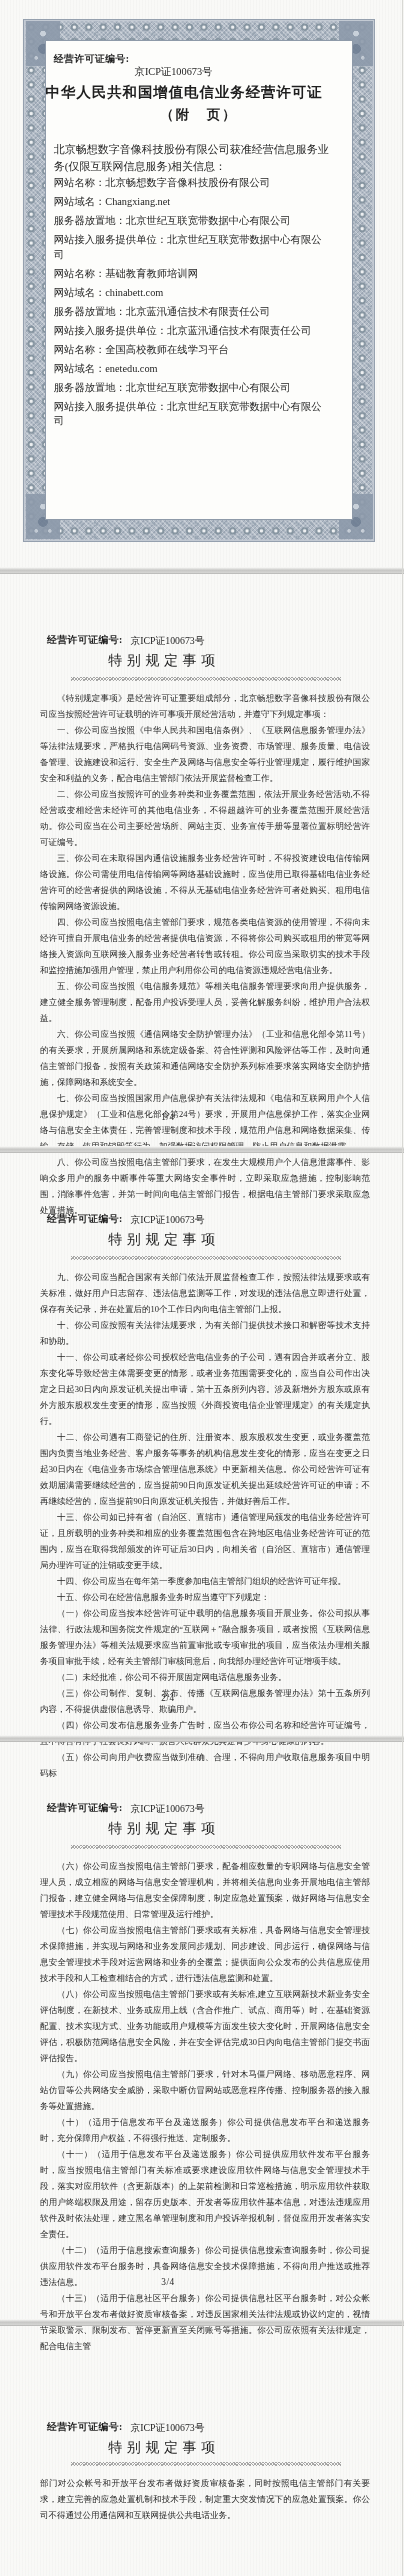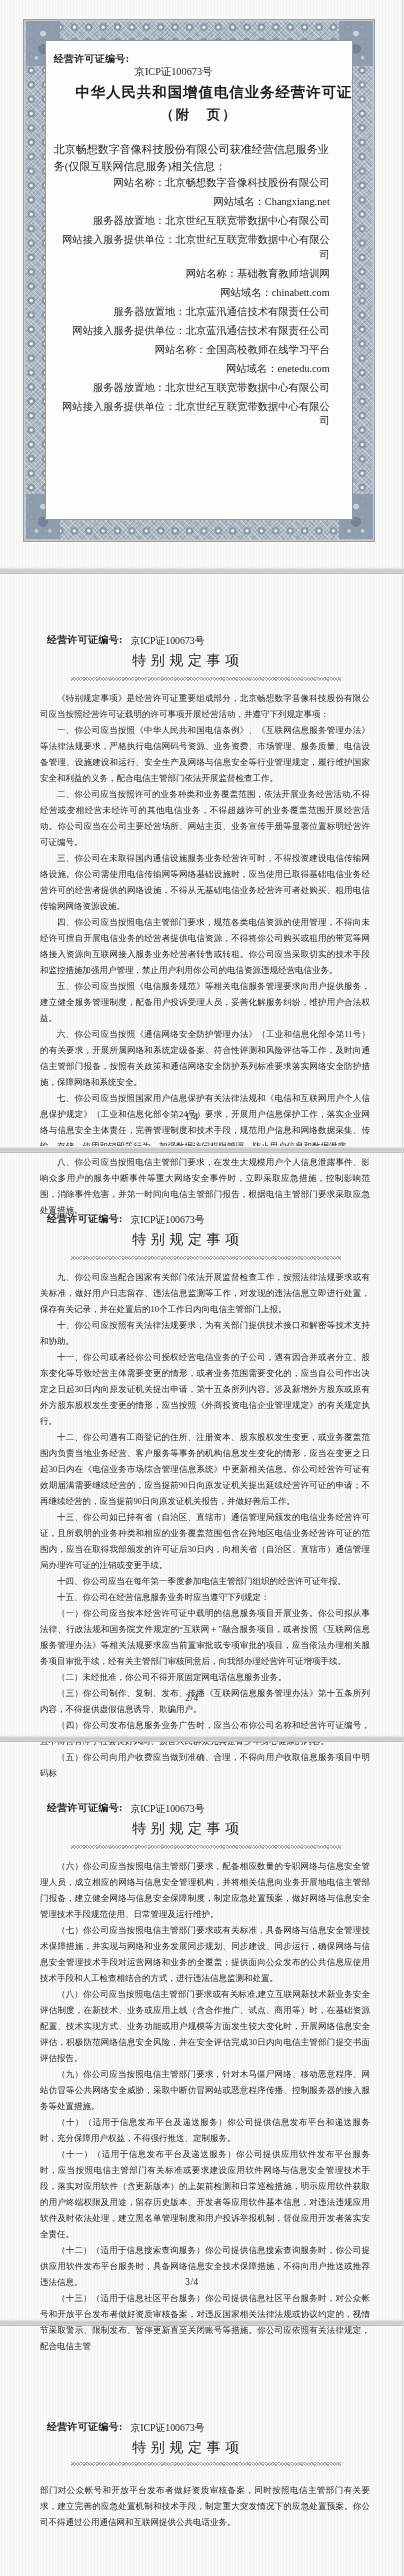--- a/index.html
+++ b/index.html
@@ -31,48 +31,48 @@
   .cc{position:absolute;width:34px;height:45px;background-color:#8d9aab;opacity:.9;
     background-image:
       radial-gradient(circle at 50% 28%, #ccd4dd 2.6px, transparent 3.1px),
       radial-gradient(circle at 50% 62%, #6e7e93 4.6px, transparent 5.2px),
       radial-gradient(circle at 30% 82%, #c4ccd6 1.5px, transparent 2.1px),
       radial-gradient(circle at 70% 82%, #c4ccd6 1.5px, transparent 2.1px);}
   .cc.tl{left:1.5px;top:1.5px}.cc.tr{right:1.5px;top:1.5px}.cc.bl{left:1.5px;bottom:1.5px}.cc.br{right:1.5px;bottom:1.5px}
   .cert-inner{position:absolute;inset:20.6px;background:#fdfdfb;border:0.5px solid #8e9aa9;}
   .cert-no-label{position:absolute;left:8.2px;top:12.4px;font-size:9.8px;font-weight:bold;letter-spacing:0.5px;}
   .cert-no-value{position:absolute;left:89px;top:24px;font-size:10.3px;}
-  .cert-title{position:absolute;left:0;right:0;top:42px;text-align:right;font-size:14.4px;font-weight:bold;letter-spacing:1px;}
+  .cert-title{position:absolute;left:0;right:0;top:42px;text-align:left;font-size:14.4px;font-weight:bold;letter-spacing:1px;}
   .cert-subtitle{position:absolute;left:0;right:0;top:65px;text-align:center;font-size:13.4px;font-weight:bold;letter-spacing:2.1px;}
   .cert-intro{position:absolute;left:8.2px;top:100px;width:276px;font-size:11px;line-height:17px;}
   .cert-entries{position:absolute;left:8.2px;top:135px;width:276px;font-size:10.3px;}
-  .entry{margin:0 0 4.6px 0;line-height:14.4px;text-align:right;}
+  .entry{margin:0 0 4.6px 0;line-height:14.4px;}
 
   
   .divider{position:absolute;left:0;width:405px;height:5.2px;
     background:linear-gradient(#ececea,#c7c7c5 45%,#d6d6d4);
     border-top:0.5px solid #f4f4f2;border-bottom:0.5px solid #bdbdbb;}
   .d1{top:567px}.d2{top:1146px}.d3{top:1735px}.d4{top:2319px}
 
   
-  .ppage{position:absolute;left:0;width:328px;height:567px;padding-left:48px;}
+  .ppage{position:absolute;left:0;width:328px;height:567px;}
   .p2{top:572px}.p3{top:1151px}.p4{top:1740px}.p5{top:2325px;height:546px;}
   .hdr{position:absolute;left:47px;top:62px;font-size:9.8px;white-space:nowrap;}
   .p5 .hdr{top:96px}
   .hlabel{font-weight:bold;letter-spacing:0.5px;}
   .hvalue{margin-left:5.2px;position:relative;top:1px;}
   .ptitle{position:absolute;left:0;right:0;top:80px;margin:0;text-align:center;font-size:14px;font-weight:normal;letter-spacing:4.6px;}
   .p5 .ptitle{top:114px}
   .wavy{position:absolute;left:71px;top:105px;width:270px;height:3.6px;opacity:.75;
     background:
       repeating-linear-gradient(45deg,#8c8c8c 0 0.8px,transparent 0.8px 2.3px),
       repeating-linear-gradient(-45deg,#8c8c8c 0 0.8px,transparent 0.8px 2.3px);}
   .p5 .wavy{top:137px}
   .pbody{position:absolute;left:40px;top:118px;width:330px;font-size:8.5px;line-height:16px;text-align:justify;}
-  .p5 .pbody{top:157px}
+  .p5 .pbody{top:150px}
   .pbody p{margin:0;text-indent:2em;}
   .pbody p.noindent{text-indent:0;}
   .pfooter{position:absolute;left:8px;right:0;text-align:center;font-size:9.3px;letter-spacing:0.5px;}
   .p2 .pfooter{top:540px}.p3 .pfooter{top:542px}.p4 .pfooter{top:537px}
 </style>
 </head>
 <body>
 
 <div class="canvas">
 

